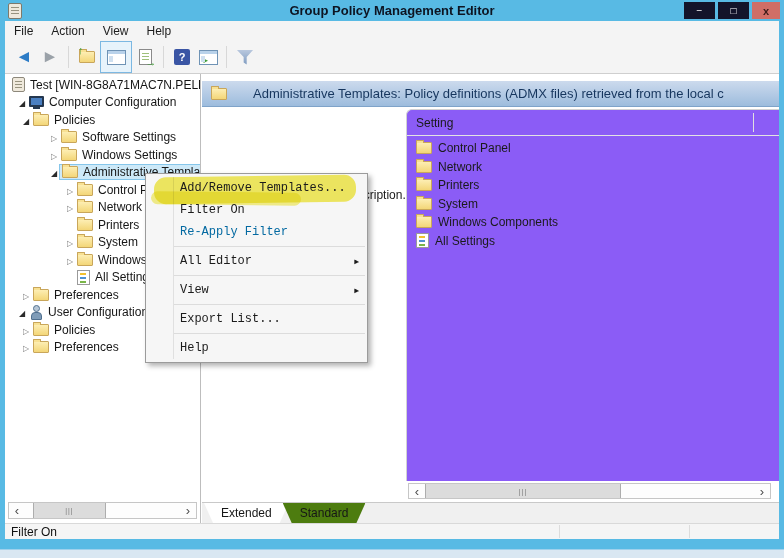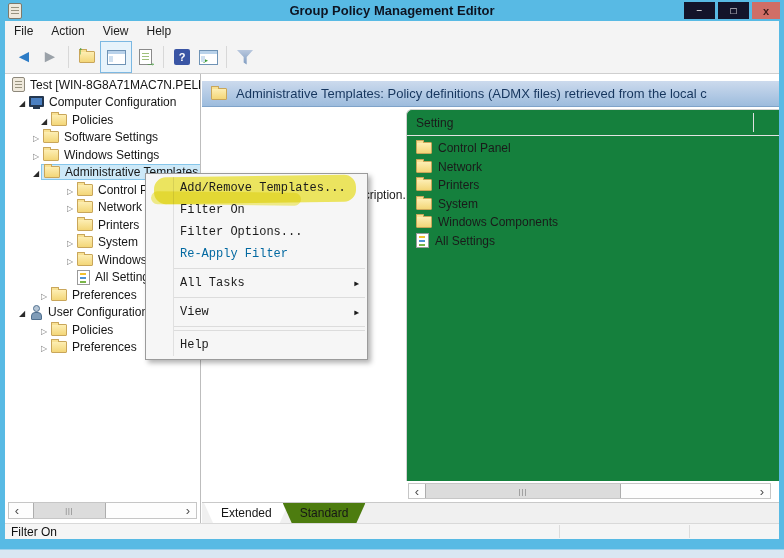--- a/index.html
+++ b/index.html
@@ -55,22 +55,22 @@
           background:linear-gradient(#b9c8de,#7e9bc0);}
 
   
   .workspace{position:absolute;left:5px;top:74px;width:774px;height:449px;background:#fff;}
   .left-pane{position:absolute;left:0;top:0;width:195px;height:449px;overflow:hidden;background:#fff;}
   .pane-divider{position:absolute;left:195px;top:0;width:1px;height:449px;background:#bdbdbd;}
 
   
   .tree{position:absolute;left:0;top:2px;right:0;}
   .trow{height:17.5px;display:flex;align-items:center;white-space:nowrap;font-size:12px;color:#161616;}
-  .lv0{padding-left:7px;}.lv1{padding-left:10px;}.lv2{padding-left:32px;text-align:center;}
-  .lv3{padding-left:24px;}.lv4{padding-left:58px;}
+  .lv0{padding-left:7px;}.lv1{padding-left:10px;}.lv2{padding-left:14px;text-align:center;}
+  .lv3{padding-left:42px;}.lv4{padding-left:58px;}
   .exp{width:14px;flex:0 0 14px;text-align:center;}
   .exp.c::before{content:"▷";font-size:8px;color:#7d7d7d;}
   .exp.e::before{content:"◢";font-size:8px;color:#2b2b2b;}
   .ti{margin-right:5px;flex:0 0 auto;}
   .sel-wrap{display:flex;align-items:center;background:#cde9f8;border:1px solid #86c6ea;
             padding:0 2px;margin-left:-2px;}
   .scroll-ico{width:11px;height:13px;background:#efe9dc;border:1px solid #8d887b;border-radius:2px;position:relative;}
   .scroll-ico::before{content:"";position:absolute;left:2px;right:2px;top:3px;height:1px;
             background:#98937f;box-shadow:0 3px 0 #98937f,0 6px 0 #98937f;}
   .comp-ico{width:15px;height:13px;position:relative;}
@@ -94,24 +94,24 @@
   .sb-thumb{position:absolute;top:0;bottom:0;background:#dcdcdc;border-left:1px solid #adadad;
           border-right:1px solid #adadad;display:flex;align-items:center;justify-content:center;}
   .sb-thumb::after{content:"|||";font-size:7px;letter-spacing:1px;color:#777;}
   .lp-scroll{position:absolute;left:3px;top:428px;width:189px;height:17px;}
   .rp-scroll{position:absolute;left:206px;top:409px;width:363px;height:16px;}
 
   
   .right-area{position:absolute;left:197px;top:0;width:577px;height:449px;background:#fff;}
   .rp-header{position:absolute;left:0;top:7px;width:577px;height:26px;box-sizing:border-box;
              background:linear-gradient(#ccdaed,#9dbcdd);border-bottom:1px solid #7fa3c9;
-             display:flex;align-items:center;gap:9px;padding-left:9px;overflow:hidden;
+             display:flex;align-items:center;gap:26px;padding-left:9px;overflow:hidden;
              white-space:nowrap;font-size:13px;color:#16365e;}
   .rp-desc{position:absolute;left:7px;top:114px;font-size:12px;color:#1a1a1a;}
-  .list-pane{position:absolute;left:204px;top:35px;width:373px;height:372px;background:#15803d;
+  .list-pane{position:absolute;left:204px;top:35px;width:373px;height:372px;background:#8b5cf6;
              border-left:1px solid #d2d2d2;border-top:1px solid #d2d2d2;border-radius:6px 0 0 0;
              box-sizing:border-box;}
   .list-header{height:25px;border-bottom:1px solid #e3e3e3;position:relative;display:flex;
              align-items:center;padding-left:9px;font-size:12px;color:#1a1a1a;}
   .col-div{position:absolute;left:346px;top:3px;bottom:3px;width:1px;background:#e0e0e0;}
   .lrow{height:18.5px;display:flex;align-items:center;gap:6px;padding-left:9px;
              font-size:12px;color:#1a1a1a;}
   .list-rows{padding-top:3px;}
 
   
@@ -351,33 +351,33 @@
       <div class="tab">Standard</div>
     </div>
   </div>
 </div>
 
 <div class="ctx">
   <div class="hl1"></div>
   <div class="hl2"></div>
   <div class="mi">Add/Remove Templates...</div>
   <div class="mi">Filter On</div>
-  <div class="mi">Filter Options...</div>
   <div class="mi disabled">Re-Apply Filter</div>
   <div class="msep"></div>
   <div class="mi">
-    <span>All Tasks</span>
+    <span>All Editor</span>
     <span class="sub-arrow">▶</span>
   </div>
   <div class="msep"></div>
   <div class="mi">
     <span>View</span>
     <span class="sub-arrow">▶</span>
   </div>
   <div class="msep"></div>
+  <div class="mi">Export List...</div>
   <div class="msep"></div>
   <div class="mi">Help</div>
 </div>
 
 <div class="statusbar">
   <span class="status-text">Filter On</span>
   <span class="st-div" style="left:554px;"></span>
   <span class="st-div" style="left:684px;"></span>
 </div>
 

